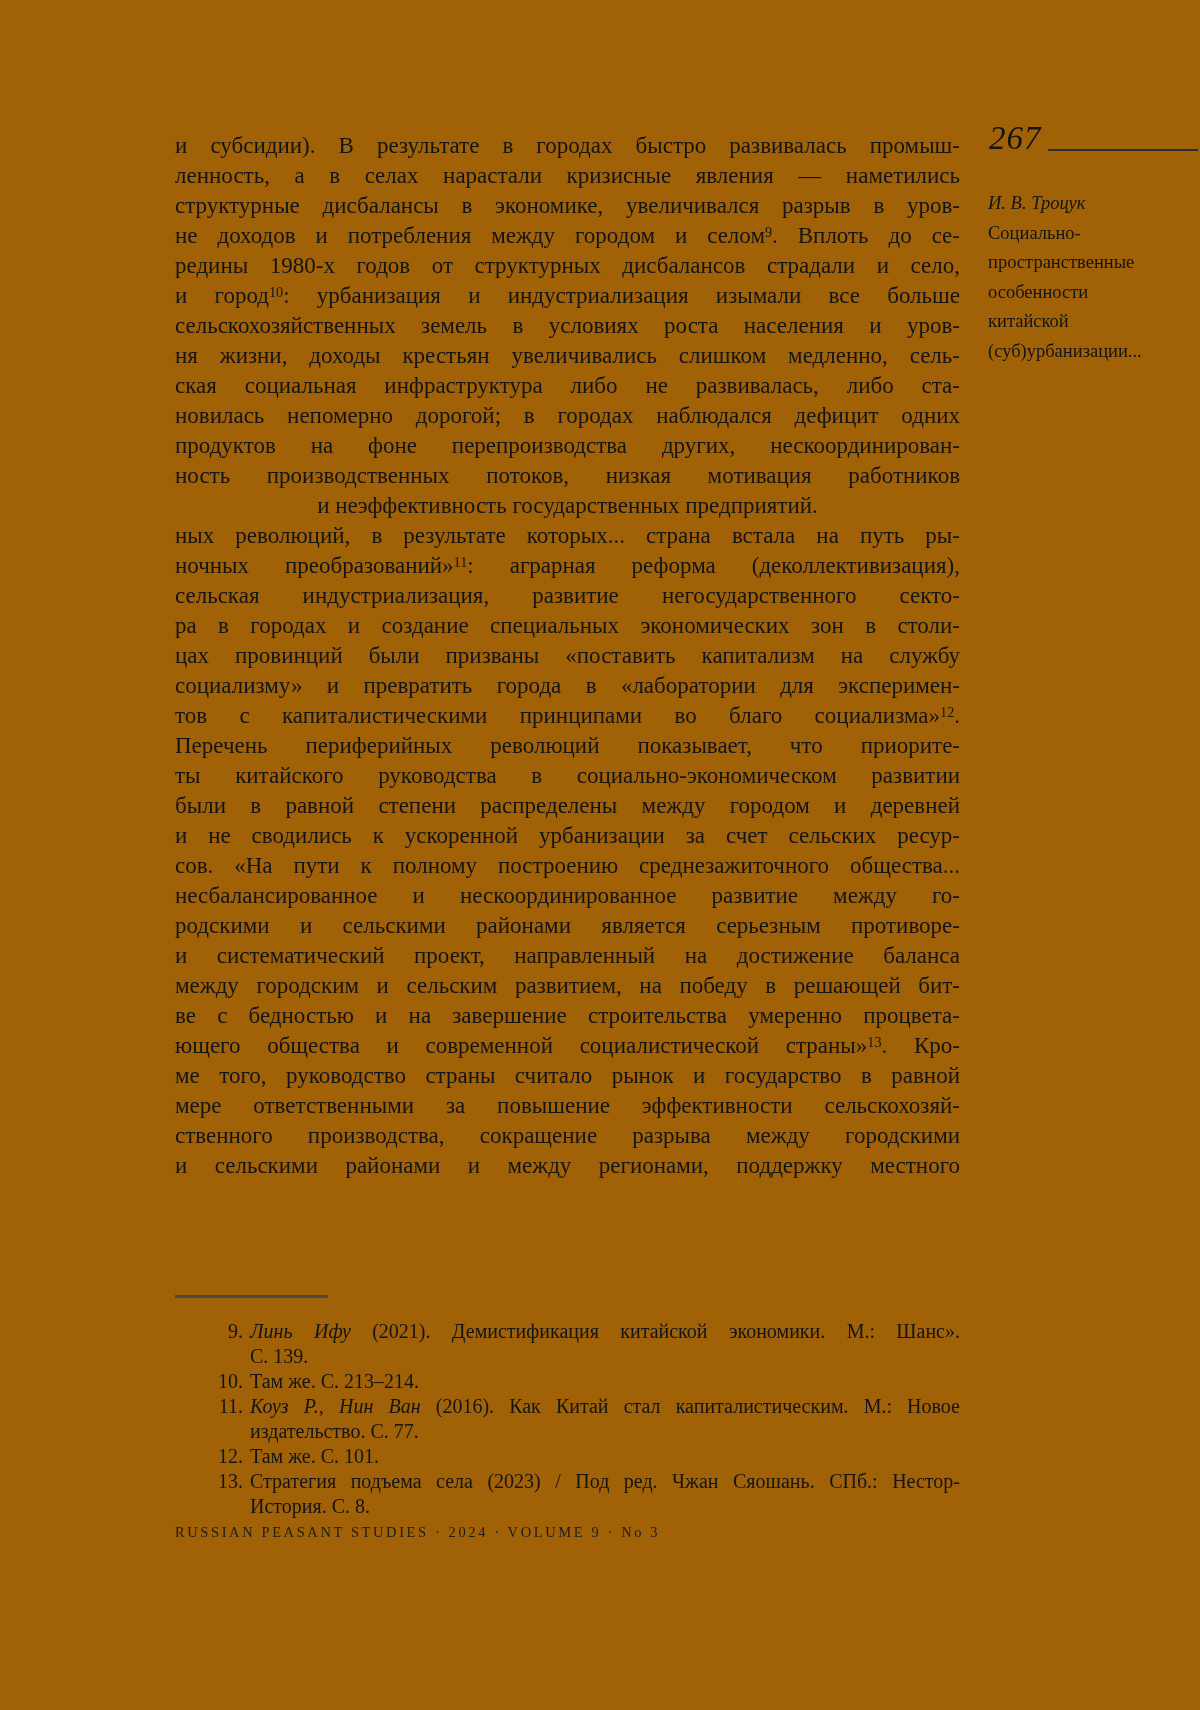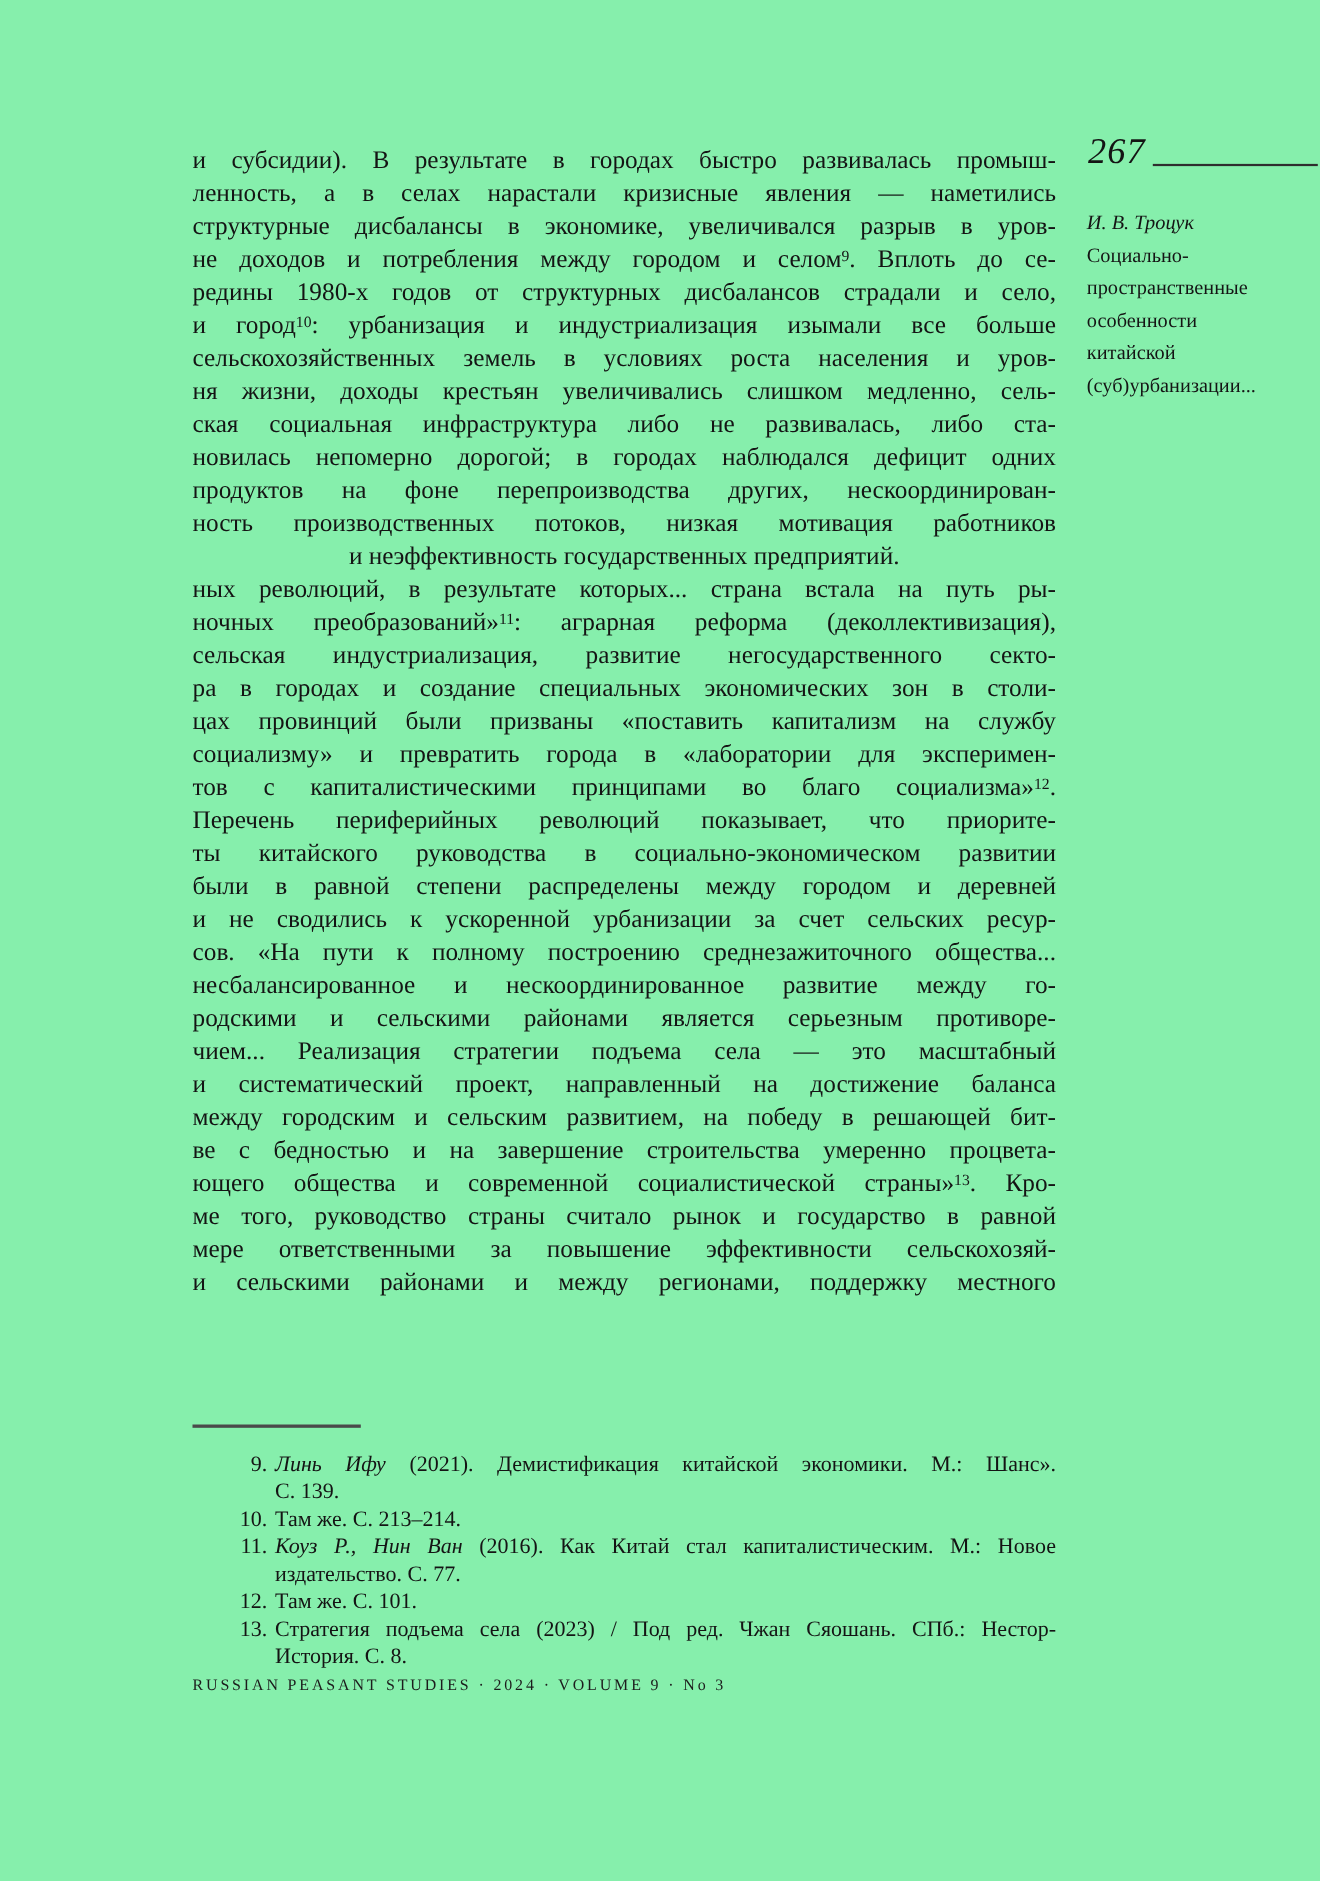--- a/index.html
+++ b/index.html
@@ -1,19 +1,19 @@
 <!DOCTYPE html>
 <html><head>
 <meta charset="utf-8">
 <style>
   html,body{margin:0;padding:0;background:#e8e8e8;}
   .page{
     position:relative;
     width:1200px;height:1710px;
-    background:#86efac;
+    background:#a16207;
     font-family:"Liberation Serif","DejaVu Serif",serif;
     color:#141414;
     overflow:hidden;
     margin:0 auto;
   }
   
   .main-text{
     position:absolute;left:175px;top:131px;width:785px;
     font-size:23px;line-height:30px;
   }
@@ -83,27 +83,27 @@
       <div class="tline j"><span>цах провинций были призваны «поставить капитализм на службу</span></div>
       <div class="tline j"><span>социализму» и превратить города в «лаборатории для эксперимен-</span></div>
       <div class="tline j"><span>тов с капиталистическими принципами во благо социализма»</span><sup>12</sup><span>.</span></div>
       <div class="tline j"><span>Перечень периферийных революций показывает, что приорите-</span></div>
       <div class="tline j"><span>ты китайского руководства в социально-экономическом развитии</span></div>
       <div class="tline j"><span>были в равной степени распределены между городом и деревней</span></div>
       <div class="tline j"><span>и не сводились к ускоренной урбанизации за счет сельских ресур-</span></div>
       <div class="tline j"><span>сов. «На пути к полному построению среднезажиточного общества...</span></div>
       <div class="tline j"><span>несбалансированное и нескоординированное развитие между го-</span></div>
       <div class="tline j"><span>родскими и сельскими районами является серьезным противоре-</span></div>
-      <div class="tline j"><span>чием... Реализация стратегии подъема села — это масштабный</span></div>
       <div class="tline j"><span>и систематический проект, направленный на достижение баланса</span></div>
       <div class="tline j"><span>между городским и сельским развитием, на победу в решающей бит-</span></div>
       <div class="tline j"><span>ве с бедностью и на завершение строительства умеренно процвета-</span></div>
       <div class="tline j"><span>ющего общества и современной социалистической страны»</span><sup>13</sup><span>. Кро-</span></div>
       <div class="tline j"><span>ме того, руководство страны считало рынок и государство в равной</span></div>
       <div class="tline j"><span>мере ответственными за повышение эффективности сельскохозяй-</span></div>
+      <div class="tline j"><span>ственного производства, сокращение разрыва между городскими</span></div>
       <div class="tline j"><span>и сельскими районами и между регионами, поддержку местного</span></div>
     </div>
 
   <div class="page-number">267</div>
   <div class="header-rule"></div>
 
   <div class="sidebar-block">
     <div class="sidebar-author">И. В. Троцук</div>
     <div id="sidebar-title">
         <div>Социально-</div>

